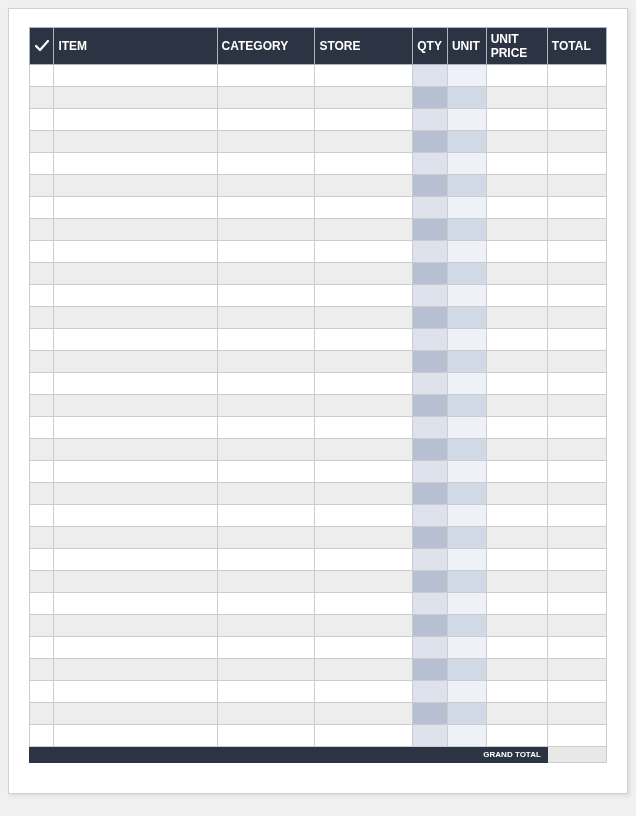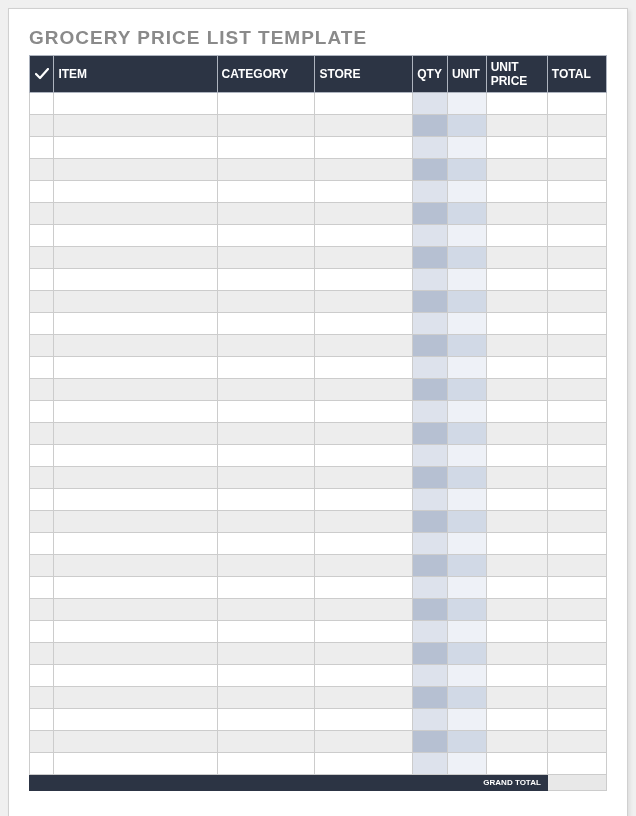--- a/index.html
+++ b/index.html
@@ -80,21 +80,20 @@
   col.c-store { width: 96px; }
   col.c-qty   { width: 34px; }
   col.c-unit  { width: 38px; }
   col.c-price { width: 60px; }
   col.c-total { width: 58px; }
 </style>
 </head>
 <body>
 
 <div class="page">
-  <div class="title">GROCERY PRICE LIST TEMPLATE</div>
 
   <table>
     <colgroup>
       <col class="c-check">
         <col class="c-item">
         <col class="c-cat">
         <col class="c-store">
       <col class="c-qty">
         <col class="c-unit">
         <col class="c-price">

